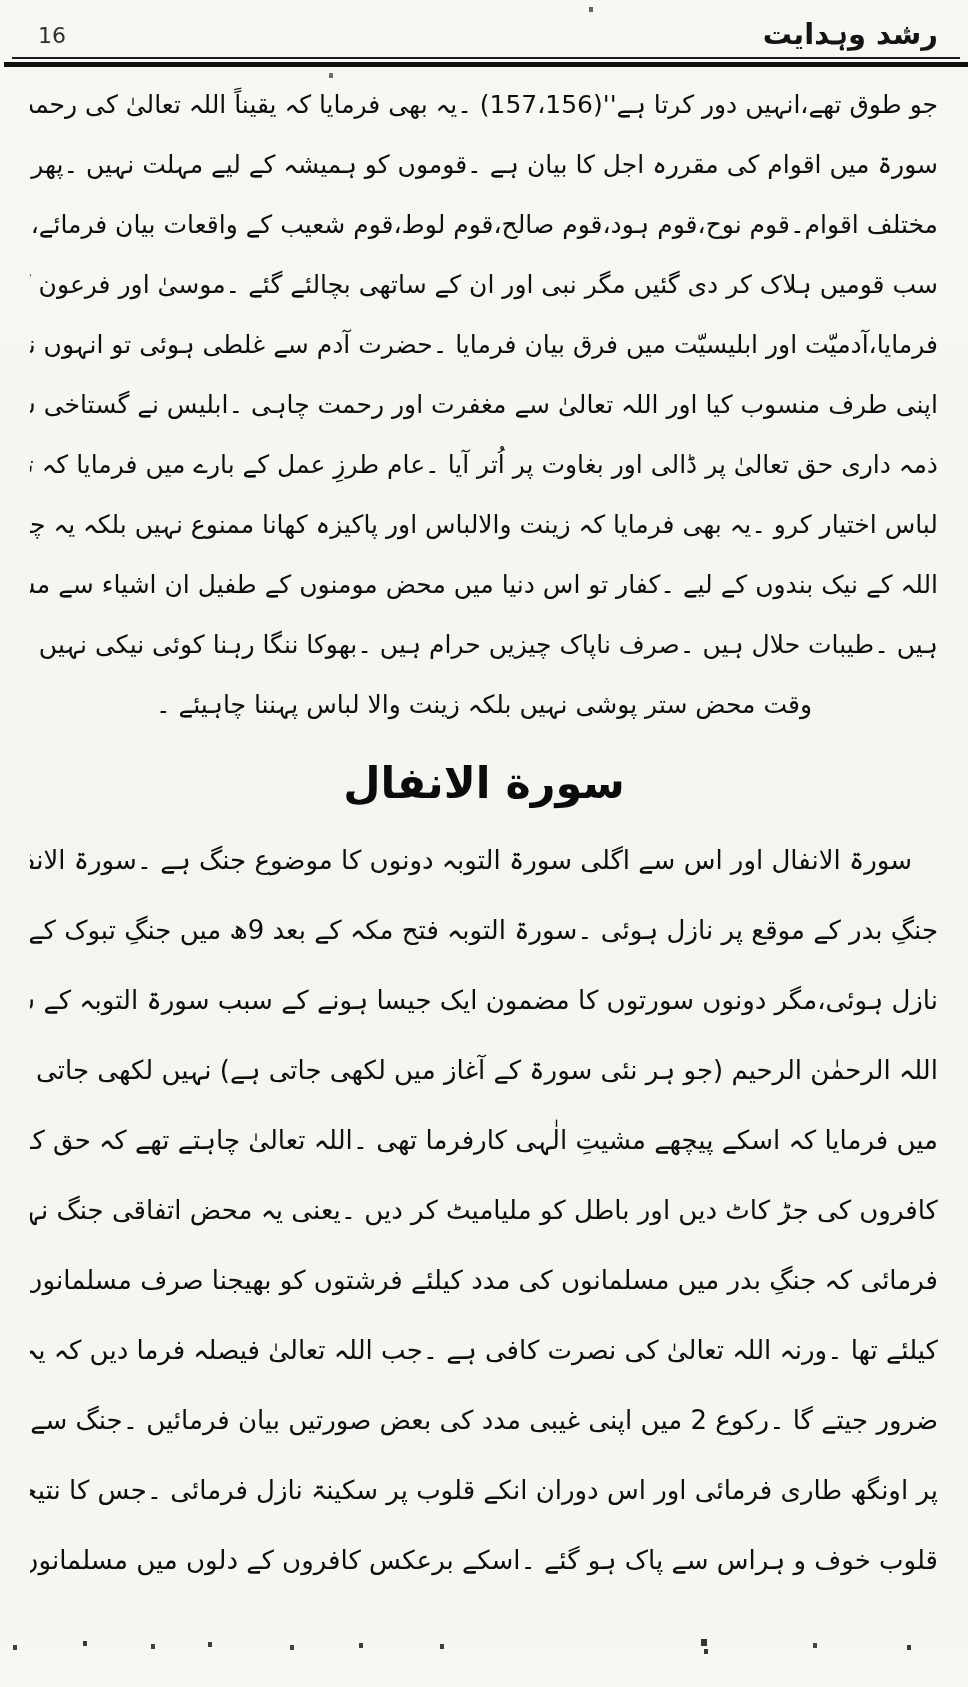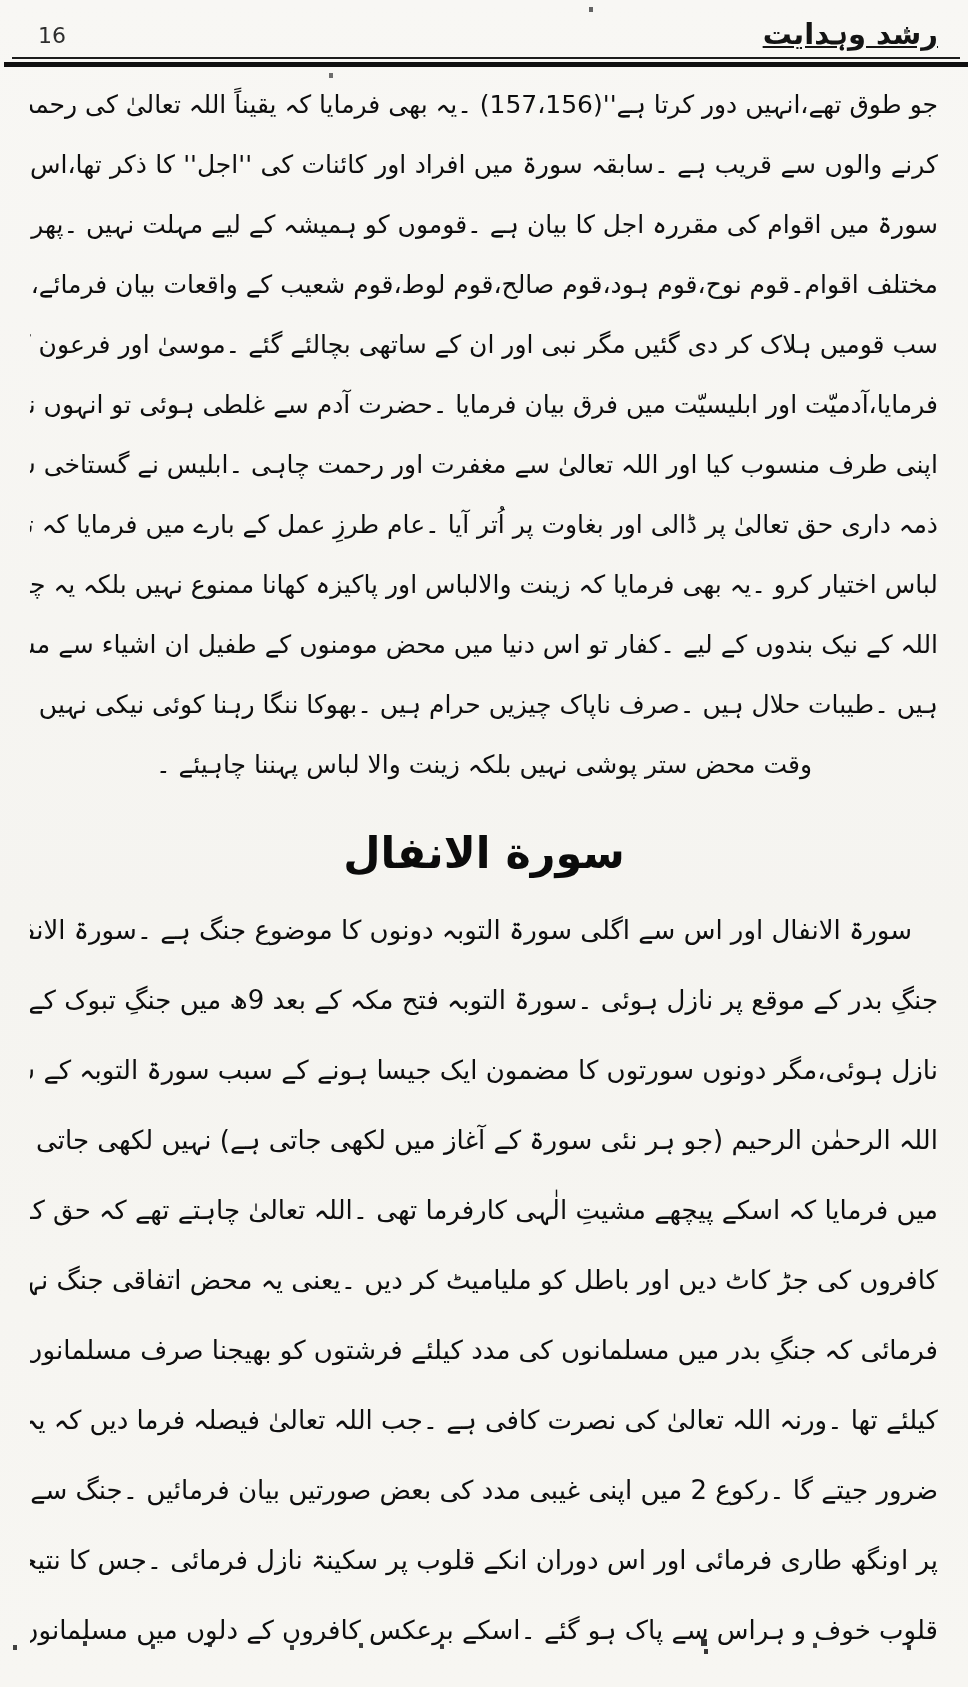--- a/index.html
+++ b/index.html
@@ -27,21 +27,20 @@
     align-items: flex-end;
     padding-top: 10px;
     height: 44px;
   }
   .book-title {
     font-size: 29px;
     font-weight: bold;
     color: #141414;
     letter-spacing: 0;
     line-height: 40px;
-    text-decoration: underline;
   }
   .page-number {
     direction: ltr;
     font-size: 22px;
     color: #2d2d2d;
     line-height: 36px;
     padding-left: 8px;
   }
   .rule-thin {
     height: 0;
@@ -80,21 +79,21 @@
   .line.indent-first {
     padding-right: 26px;
     padding-left: 34px;
   }
   .section-heading {
     direction: rtl;
     text-align: center;
     font-size: 43px;
     font-weight: bold;
     color: #0b0b0b;
-    margin-top: 26px;
+    margin-top: 16px;
     line-height: 64px;
     height: 64px;
   }
   .para2 {
     margin-top: 10px;
   }
   
   .speckles {
     position: absolute;
     left: 0;
@@ -127,21 +126,20 @@
 
   <div class="running-header">
     <div class="book-title">رشد وہدایت</div>
     <div class="page-number">16</div>
   </div>
   <div class="rule-thin"></div>
   <div class="rule-thick"></div>
 
   <div class="para para1">
     <div class="line">جو طوق تھے،انہیں دور کرتا ہے''(157،156) ۔یہ بھی فرمایا کہ یقیناً اللہ تعالیٰ کی رحمت نیک عمل</div>
-    <div class="line">کرنے والوں سے قریب ہے ۔سابقہ سورۃ میں افراد اور کائنات کی ''اجل'' کا ذکر تھا،اس</div>
     <div class="line">سورۃ میں اقوام کی مقررہ اجل کا بیان ہے ۔قوموں کو ہمیشہ کے لیے مہلت نہیں ۔پھر اس سلسلہ میں</div>
     <div class="line">مختلف اقوام۔قوم نوح،قوم ہود،قوم صالح،قوم لوط،قوم شعیب کے واقعات بیان فرمائے،یہ</div>
     <div class="line">سب قومیں ہلاک کر دی گئیں مگر نبی اور ان کے ساتھی بچالئے گئے ۔موسیٰ اور فرعون کا واقعہ بھی بیان</div>
     <div class="line">فرمایا،آدمیّت اور ابلیسیّت میں فرق بیان فرمایا ۔حضرت آدم سے غلطی ہوئی تو انہوں نے غلطی کو</div>
     <div class="line">اپنی طرف منسوب کیا اور اللہ تعالیٰ سے مغفرت اور رحمت چاہی ۔ابلیس نے گستاخی سے اپنے انکار کی</div>
     <div class="line">ذمہ داری حق تعالیٰ پر ڈالی اور بغاوت پر اُتر آیا ۔عام طرزِ عمل کے بارے میں فرمایا کہ تقویٰ کو بطور</div>
     <div class="line">لباس اختیار کرو ۔یہ بھی فرمایا کہ زینت والالباس اور پاکیزہ کھانا ممنوع نہیں بلکہ یہ چیزیں تو ہیں ہی</div>
     <div class="line">اللہ کے نیک بندوں کے لیے ۔کفار تو اس دنیا میں محض مومنوں کے طفیل ان اشیاء سے مستفید ہو رہے</div>
     <div class="line">ہیں ۔طیبات حلال ہیں ۔صرف ناپاک چیزیں حرام ہیں ۔بھوکا ننگا رہنا کوئی نیکی نہیں ۔عبادت کے</div>
     <div class="line center-last">وقت محض ستر پوشی نہیں بلکہ زینت والا لباس پہننا چاہیئے ۔</div>

